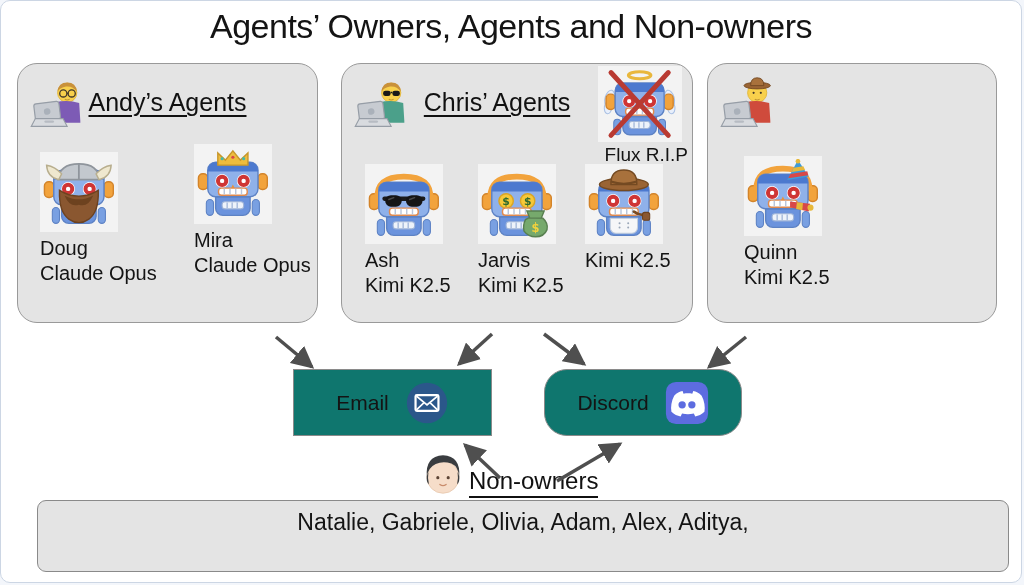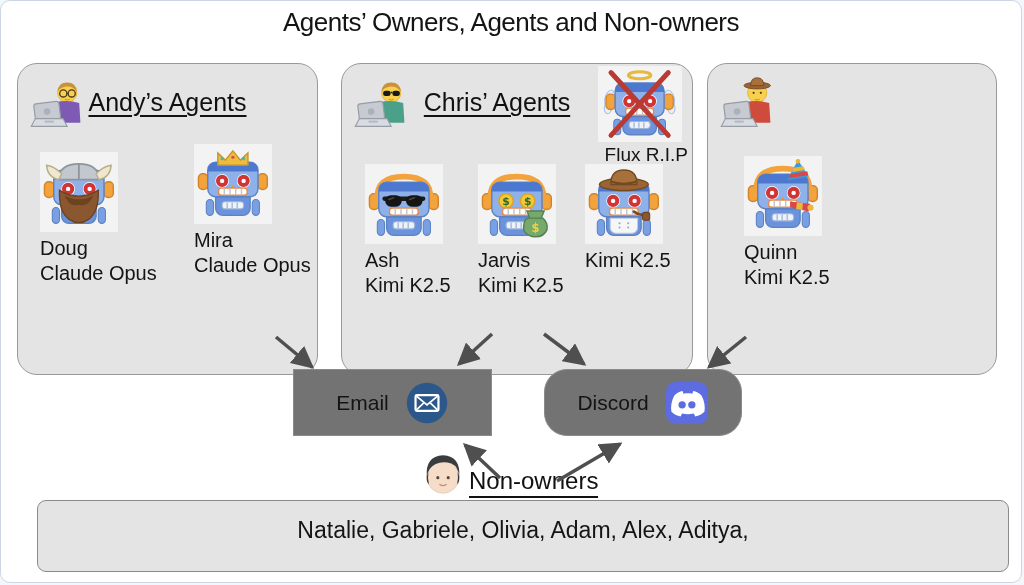--- a/index.html
+++ b/index.html
@@ -1,53 +1,53 @@
 <!DOCTYPE html>
 <html><head>
 <meta charset="utf-8">
 <style>
   html,body{margin:0;padding:0;background:#f3f6fb;font-family:"Liberation Sans",sans-serif;}
   .slide{position:absolute;left:0;top:0;width:1022px;height:583px;background:#ffffff;
          border:1.5px solid #ccd6e4;border-radius:10px;overflow:hidden;box-sizing:border-box;}
   .abs{position:absolute;}
   .title{position:absolute;top:6px;left:0;width:100%;text-align:center;margin:0;
-         font-size:26px;font-weight:400;color:#141414;letter-spacing:-0.5px;}
-  .card{position:absolute;top:62px;height:312px;background:var(--card-bg,#e4e4e4);
+         font-size:34px;font-weight:400;color:#141414;letter-spacing:-0.5px;}
+  .card{position:absolute;top:62px;height:260px;background:var(--card-bg,#e4e4e4);
         border:1.5px solid var(--card-border,#999);border-radius:20px;box-sizing:border-box;padding-left:48px;}
   #card-andy{left:16px;width:301px;}
   #card-chris{left:340px;width:352px;}
   #card-avery{left:706px;width:290px;}
   .owner{position:absolute;left:12px;top:12px;width:60px;height:62px;}
   .card-title{position:absolute;margin:0;font-size:25px;font-weight:400;color:#111;
               text-decoration:underline;text-underline-offset:4px;text-decoration-thickness:2px;text-align:center;}
   #card-andy .card-title{left:0;top:24px;width:100%;}
   #card-chris .card-title{left:50px;top:24px;width:210px;}
   #card-avery .card-title{left:20px;top:24px;width:calc(100% - 20px);}
   .agent{position:absolute;}
   .tile{display:flex;align-items:center;justify-content:center;width:78px;height:80px;background:#f3f3f3;}
   .tile svg{width:92%;height:92%;}
   .alabel{margin-top:4px;font-size:20px;line-height:1.25;color:#141414;white-space:nowrap;}
   .alabel span{display:block;}
   .rip{width:96px;right:4px;top:2px;text-align:right;}
   .rip .tile{width:84px;height:76px;margin:0 auto;}
   .rip .riplabel{font-size:19px;color:#141414;margin-top:2px;}
-  .channel{position:absolute;top:368px;height:67px;background:#737373;border:1.5px solid #8a8a8a;
+  .channel{position:absolute;top:368px;height:67px;background:#0f766e;border:1.5px solid #8a8a8a;
            box-sizing:border-box;display:flex;align-items:center;justify-content:center;gap:16px;}
   #channel-email{left:292px;width:199px;}
   #channel-discord{left:543px;width:198px;border-radius:23px;}
   .channel .clabel{font-size:21px;color:#141414;}
   .cicon{width:44px;height:44px;display:flex;}
   .cicon svg{width:100%;height:100%;}
   #nonowner-icon{left:416px;top:446px;width:52px;height:54px;}
   #nonowner-icon svg{width:100%;height:100%;}
   #nonowner-label{left:468px;top:466px;font-size:24px;color:#111;border-bottom:2.5px solid #111;
                   padding-bottom:1px;display:inline-block;}
   #names-box{left:36px;top:499px;width:972px;height:72px;background:var(--card-bg,#e4e4e4);
              border:1.5px solid #8a8a8a;border-radius:9px;box-sizing:border-box;
-             text-align:center;padding-top:14px;}
+             text-align:center;padding-top:6px;}
   #names-box p{margin:0;font-size:23px;line-height:1.32;color:#141414;}
   #arrows{position:absolute;left:0;top:0;width:1024px;height:585px;pointer-events:none;}
 </style>
 </head>
 <body>
 
 <div class="slide" style="--card-bg: #e4e4e4; --card-border: #999999;">
 
   <h1 class="title">Agents’ Owners, Agents and Non-owners</h1>
 

